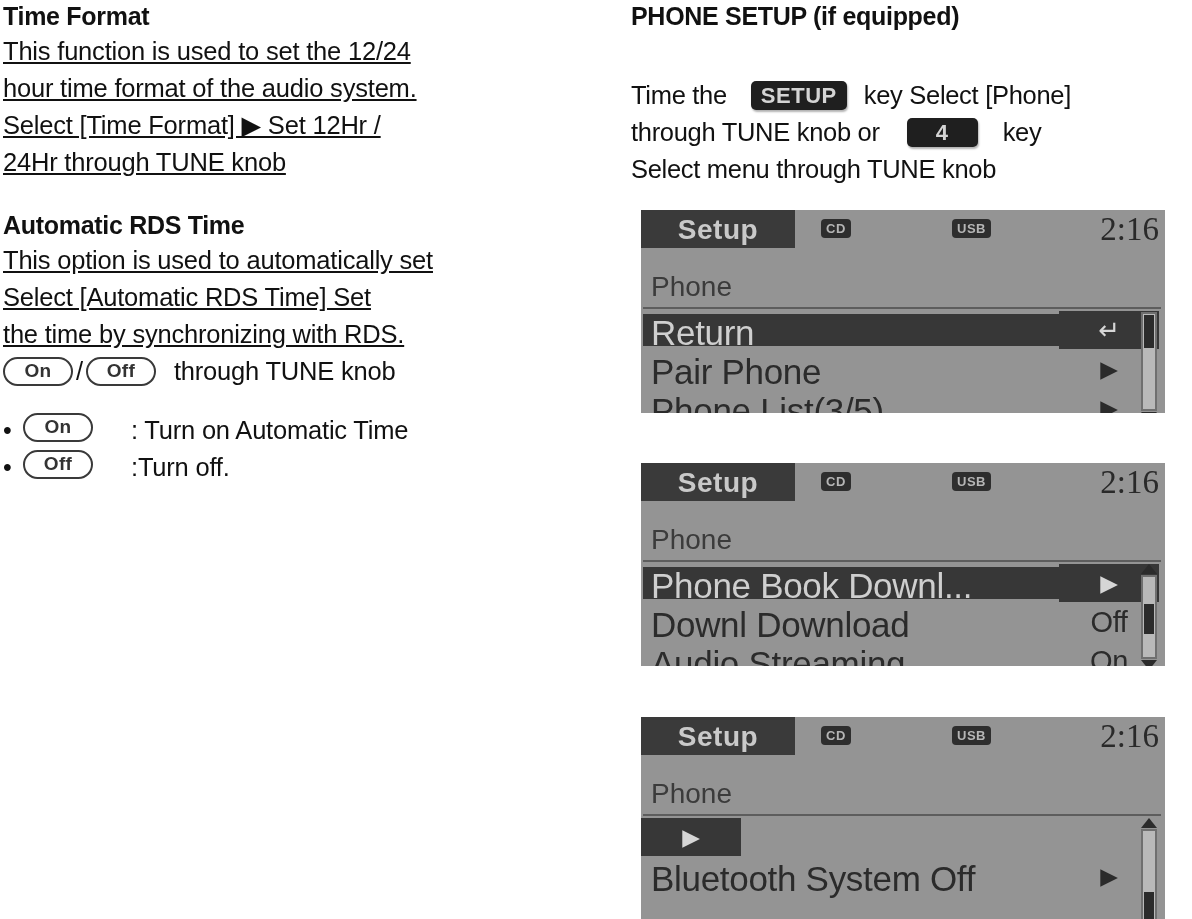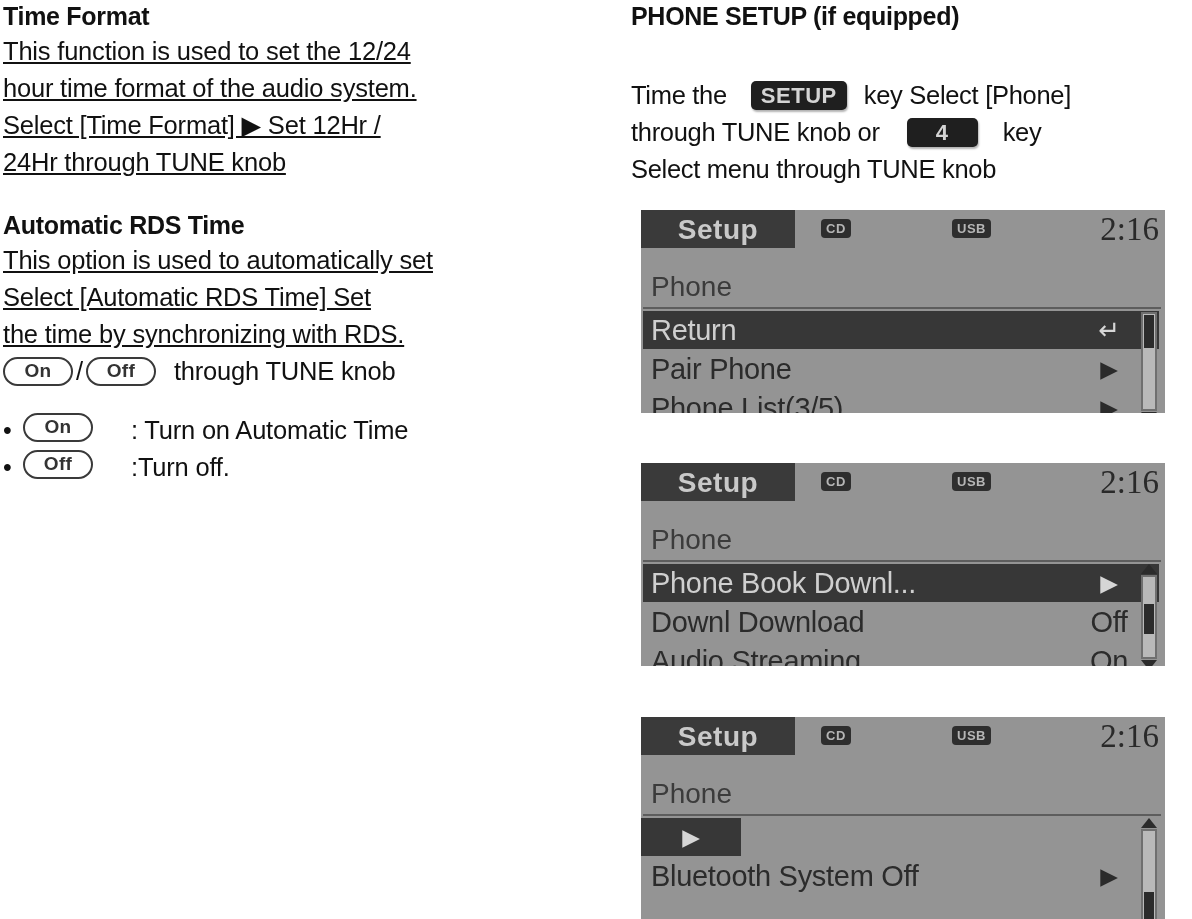--- a/index.html
+++ b/index.html
@@ -198,28 +198,28 @@
     padding-top: 2px;
   }
   .lcd-row {
     position: relative;
     height: 38px;
     margin: 0 0 1px 0;
     display: flex;
     align-items: center;
   }
   .lcd-row-label {
-    font-size: 29px;
+    font-size: 35px;
     line-height: 38px;
     color: #2b2b2b;
     padding-left: 10px;
     flex: 1;
     white-space: nowrap;
     letter-spacing: -0.3px;
-    height: 38px;
+    height: 32px;
     box-sizing: border-box;
   }
   .lcd-row-value {
     width: 100px;
     font-size: 29px;
     line-height: 38px;
     color: #2b2b2b;
     text-align: center;
     height: 38px;
     box-sizing: border-box;

